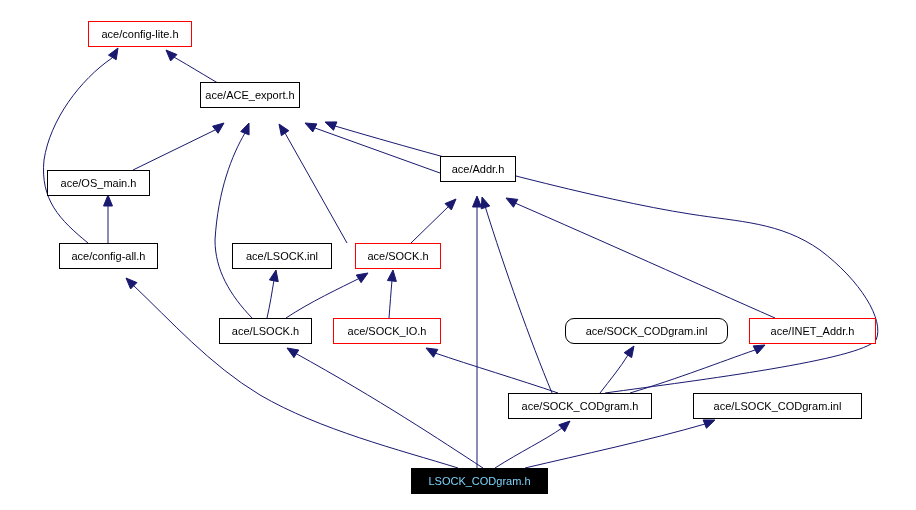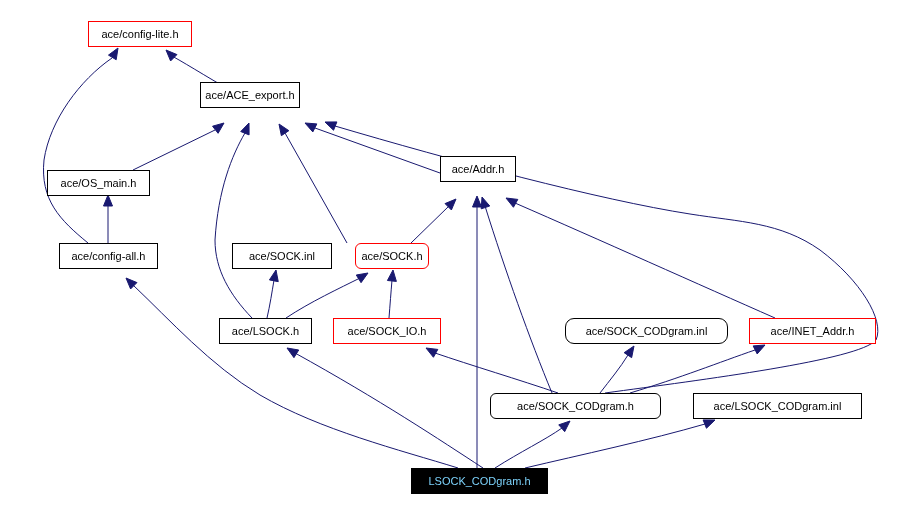--- a/index.html
+++ b/index.html
@@ -63,22 +63,22 @@
       <polygon points="715,420 706.4580144438555,428.2634425488788 703.1154983566687,419.9071523309115" class="arrow"></polygon>
     </g>
 </svg>
 
 <div id="nodes">
   <div class="node red" style="left: 88px; top: 21px; width: 104px;">ace/config-lite.h</div>
   <div class="node" style="left: 200px; top: 82px; width: 100px;">ace/ACE_export.h</div>
   <div class="node" style="left: 47px; top: 170px; width: 103px;">ace/OS_main.h</div>
   <div class="node" style="left: 440px; top: 156px; width: 76px;">ace/Addr.h</div>
   <div class="node" style="left: 59px; top: 243px; width: 99px;">ace/config-all.h</div>
-  <div class="node" style="left: 232px; top: 243px; width: 100px;">ace/SOCK.inl</div>
-  <div class="node red" style="left: 355px; top: 243px; width: 74px; border-radius: 6px;">ace/SOCK.h</div>
+  <div class="node" style="left: 232px; top: 243px; width: 100px;">ace/LSOCK.inl</div>
+  <div class="node red" style="left: 355px; top: 243px; width: 86px;">ace/SOCK.h</div>
   <div class="node" style="left: 219px; top: 318px; width: 93px;">ace/LSOCK.h</div>
   <div class="node red" style="left: 333px; top: 318px; width: 108px;">ace/SOCK_IO.h</div>
   <div class="node" style="left: 565px; top: 318px; width: 163px; border-radius: 9px;">ace/SOCK_CODgram.inl</div>
   <div class="node red" style="left: 749px; top: 318px; width: 127px;">ace/INET_Addr.h</div>
-  <div class="node" style="left: 490px; top: 393px; width: 171px; border-radius: 6px;">ace/SOCK_CODgram.h</div>
+  <div class="node" style="left: 508px; top: 393px; width: 144px;">ace/SOCK_CODgram.h</div>
   <div class="node" style="left: 693px; top: 393px; width: 169px;">ace/LSOCK_CODgram.inl</div>
   <div class="node root" style="left: 411px; top: 468px; width: 137px;">LSOCK_CODgram.h</div>
 </div>
 
 </body></html>

